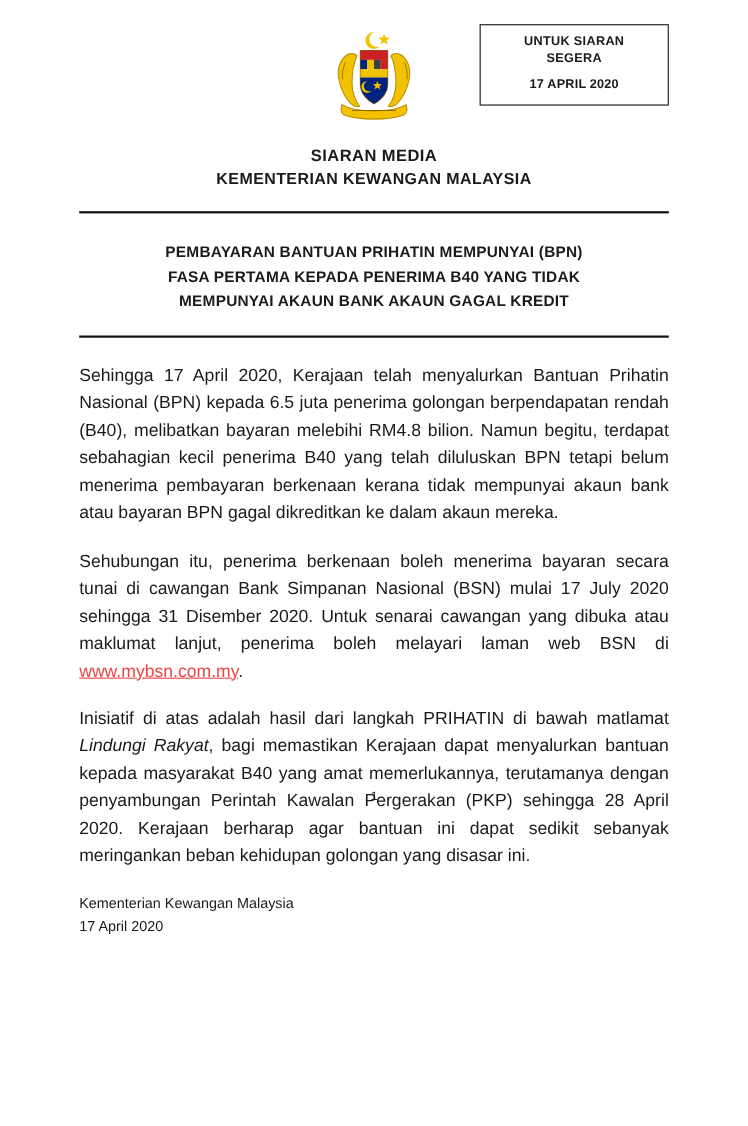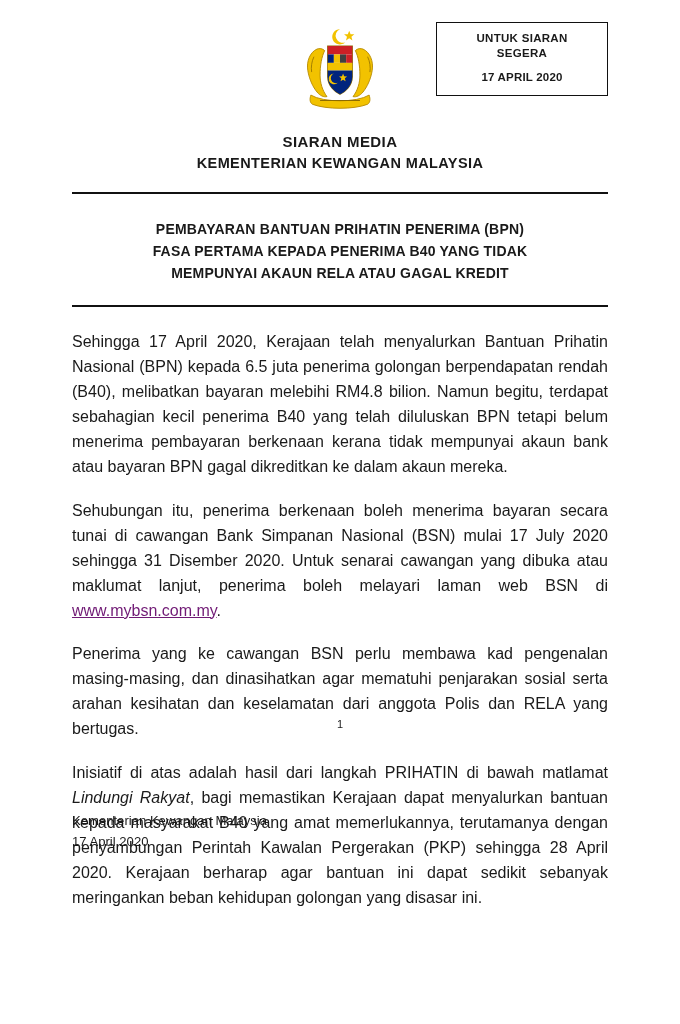--- a/index.html
+++ b/index.html
@@ -112,21 +112,21 @@
   }
   .body-text p {
     margin: 0 0 19px 0;
     font-size: 16px;
     line-height: 1.56;
     text-align: justify;
     text-justify: inter-word;
   }
   .body-text p:last-child { margin-bottom: 12px; }
   .link {
-    color: #701a75;
+    color: #ef4444;
     text-decoration: underline;
   }
   .ital { font-style: italic; }
 
   
   .sign {
     position: absolute;
     top: 810px;
     left: 72px;
     right: 72px;
@@ -184,33 +184,32 @@
   </div>
 
   <div class="doc-head">
     <div class="l1">SIARAN MEDIA</div>
     <div class="l2">KEMENTERIAN KEWANGAN MALAYSIA</div>
   </div>
 
   <div class="rule rule-top"></div>
 
   <div class="title">
-    <div>PEMBAYARAN BANTUAN PRIHATIN PENERIMA (BPN)</div>
+    <div>PEMBAYARAN BANTUAN PRIHATIN MEMPUNYAI (BPN)</div>
     <div>FASA PERTAMA KEPADA PENERIMA B40 YANG TIDAK</div>
-    <div>MEMPUNYAI AKAUN RELA ATAU GAGAL KREDIT</div>
+    <div>MEMPUNYAI AKAUN BANK AKAUN GAGAL KREDIT</div>
   </div>
 
   <div class="rule rule-bottom"></div>
 
   <div class="body-text">
     <p>Sehingga 17 April 2020, Kerajaan telah menyalurkan Bantuan Prihatin Nasional (BPN) kepada 6.5 juta penerima golongan berpendapatan rendah (B40), melibatkan bayaran melebihi RM4.8 bilion. Namun begitu, terdapat sebahagian kecil penerima B40 yang telah diluluskan BPN tetapi belum menerima pembayaran berkenaan kerana tidak mempunyai akaun bank atau bayaran BPN gagal dikreditkan ke dalam akaun mereka.</p>
 
     <p><span>Sehubungan itu, penerima berkenaan boleh menerima bayaran secara tunai di cawangan Bank Simpanan Nasional (BSN) mulai 17 July 2020 sehingga 31 Disember 2020. Untuk senarai cawangan yang dibuka atau maklumat lanjut, penerima boleh melayari laman web BSN di </span><a class="link" href="#">www.mybsn.com.my</a><span>.</span></p>
 
-    <p>Penerima yang ke cawangan BSN perlu membawa kad pengenalan masing-masing, dan dinasihatkan agar mematuhi penjarakan sosial serta arahan kesihatan dan keselamatan dari anggota Polis dan RELA yang bertugas.</p>
 
     <p><span>Inisiatif di atas adalah hasil dari langkah PRIHATIN di bawah matlamat </span><span class="ital">Lindungi Rakyat</span><span>, bagi memastikan Kerajaan dapat menyalurkan bantuan kepada masyarakat B40 yang amat memerlukannya, terutamanya dengan penyambungan Perintah Kawalan Pergerakan (PKP) sehingga 28 April 2020. Kerajaan berharap agar bantuan ini dapat sedikit sebanyak meringankan beban kehidupan golongan yang disasar ini.</span></p>
   </div>
 
   <div class="sign">
     <div>Kementerian Kewangan Malaysia</div>
     <div>17 April 2020</div>
   </div>
 
   <div class="footer">

